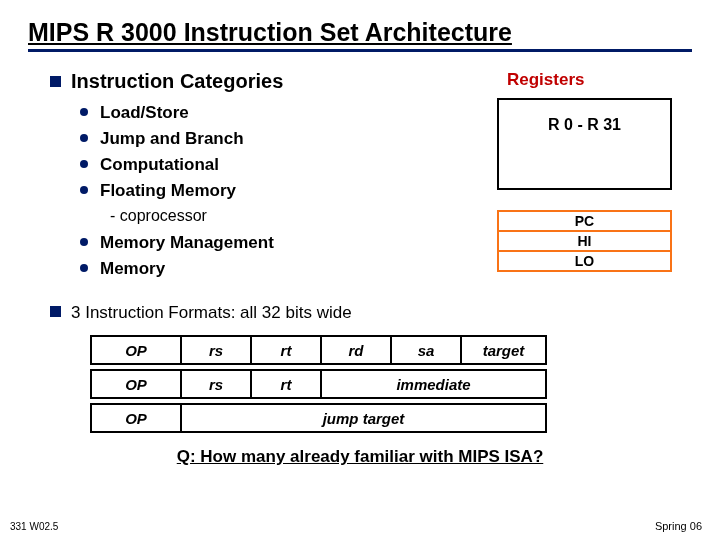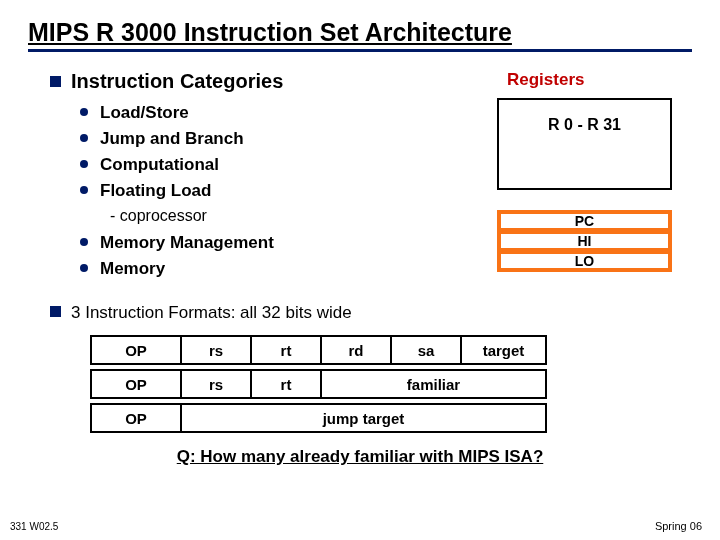--- a/index.html
+++ b/index.html
@@ -89,21 +89,21 @@
     height: 92px;
     display: flex;
     align-items: flex-start;
     justify-content: center;
     padding-top: 16px;
     font-size: 16px;
     font-weight: bold;
     margin-bottom: 22px;
   }
   .reg-small {
-    border: 4px solid #f97316;
+    border: 2px solid #f97316;
     height: 22px;
     display: flex;
     align-items: center;
     justify-content: center;
     font-size: 14px;
     font-weight: bold;
     margin-top: -2px;
   }
   .formats {
     margin-top: 18px;
@@ -118,20 +118,21 @@
     border-collapse: collapse;
     margin-left: 40px;
   }
   .fmt-table td {
     border: 2px solid #000;
     font-size: 15px;
     font-weight: bold;
     text-align: center;
     height: 28px;
     padding: 0;
+    font-style: italic;
   }
   .spacer-row td { border: none; height: 6px; }
   .c-op { width: 90px; }
   .c-rs { width: 70px; }
   .c-rt { width: 70px; }
   .c-rd { width: 70px; }
   .c-sa { width: 70px; margin-left: 36px; }
   .c-funct { width: 85px; }
   .question {
     text-align: center;
@@ -165,21 +166,21 @@
   <div class="content">
     <div class="top-row">
       <div>
         <div class="h1line">
           <span class="sq-bullet"></span><span>Instruction Categories</span>
         </div>
         <div class="bullet-list">
           <div class="bullet-item"><span class="dot"></span><span>Load/Store</span></div>
           <div class="bullet-item"><span class="dot"></span><span>Jump and Branch</span></div>
           <div class="bullet-item"><span class="dot"></span><span>Computational</span></div>
-          <div class="bullet-item"><span class="dot"></span><span>Floating Load</span></div>
+          <div class="bullet-item"><span class="dot"></span><span>Floating Memory</span></div>
           <div class="sub-item">-  coprocessor</div>
           <div class="bullet-item"><span class="dot"></span><span>Memory Management</span></div>
           <div class="bullet-item"><span class="dot"></span><span>Memory</span></div>
         </div>
       </div>
 
       <div class="registers-col">
         <div class="reg-title">Registers</div>
         <div class="reg-big">
             <span>R 0 - R 31</span>
@@ -205,21 +206,21 @@
         <td class="c-sa">sa</td>
         <td class="c-funct">target</td>
       </tr>
       <tr class="spacer-row">
             <td colspan="6"></td>
           </tr>
       <tr>
         <td class="c-op">OP</td>
         <td class="c-rs">rs</td>
         <td class="c-rt">rt</td>
-        <td colspan="3">familiar</td>
+        <td colspan="3">immediate</td>
       </tr>
       <tr class="spacer-row">
             <td colspan="6"></td>
           </tr>
       <tr>
         <td class="c-op">OP</td>
         <td colspan="5">jump target</td>
       </tr>
     </tbody>
       </table>

